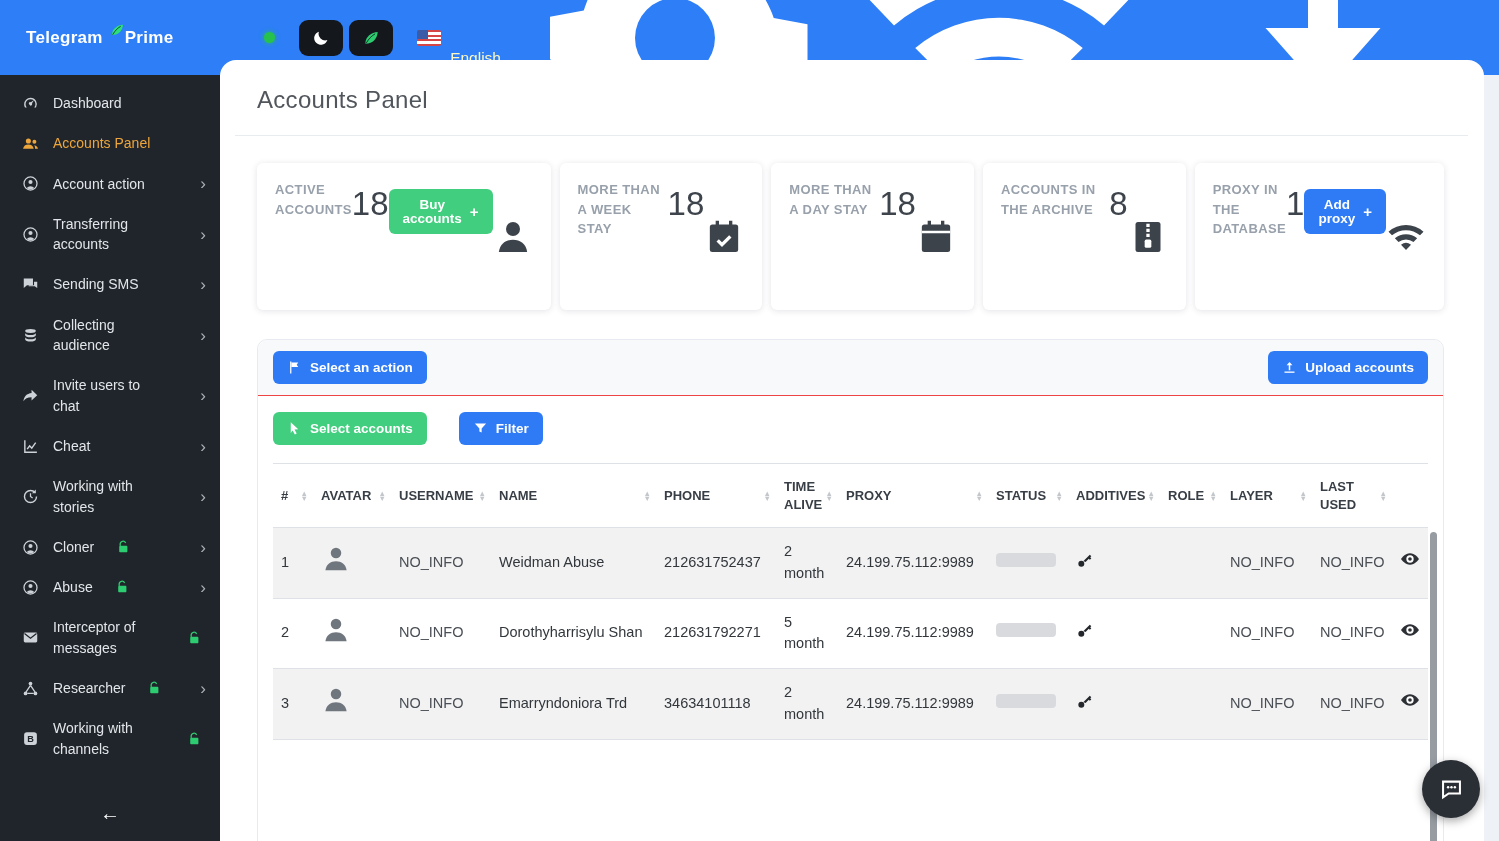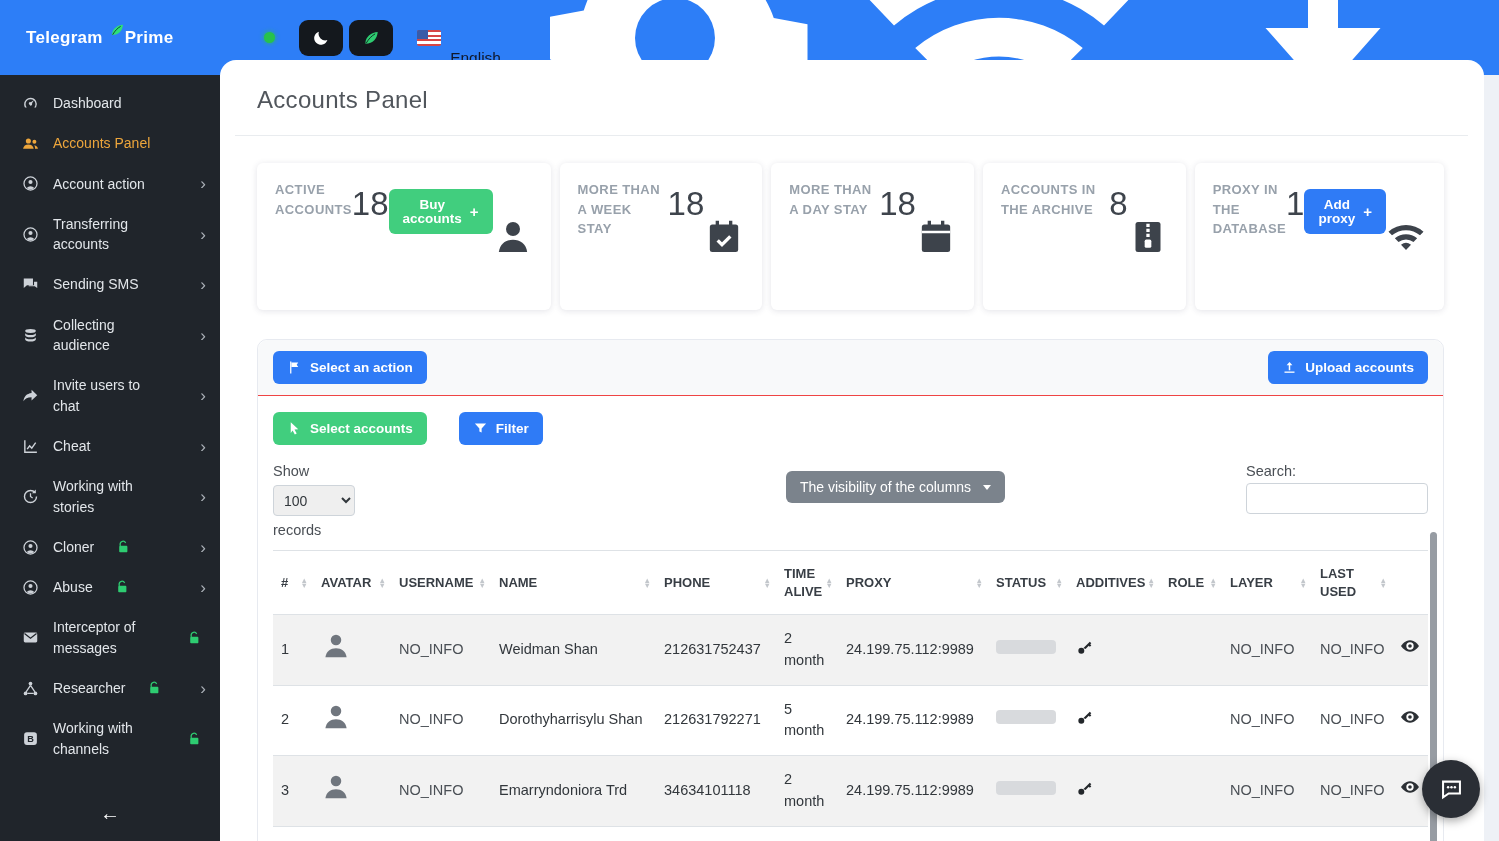--- a/index.html
+++ b/index.html
@@ -17,21 +17,21 @@
   .brand-leaf svg{width:100%;height:100%;}
   .top-right{margin-left:auto;display:flex;align-items:center;gap:24px;}
   .status-dot{width:11px;height:11px;border-radius:50%;background:#27c24c;box-shadow:0 0 5px rgba(39,194,76,.9);}
   .dark-btn-group{display:flex;gap:6px;}
   .dark-btn{width:44px;height:36px;border-radius:9px;background:#14181d;display:flex;align-items:center;justify-content:center;cursor:pointer;border:none;}
   .dark-btn .tb-ic{width:18px;height:18px;}
   .lang-group{display:flex;align-items:center;gap:9px;cursor:pointer;}
   .flag{width:24px;height:16px;border-radius:2px;position:relative;overflow:hidden;
         background:repeating-linear-gradient(180deg,#d64545 0 2.3px,#ffffff 2.3px 4.6px);}
   .flag::after{content:"";position:absolute;left:0;top:0;width:11px;height:9px;background:#3a5ba8;}
-  .lang-label{color:#0f172a;font-size:15.5px;margin-top:40px;}
+  .lang-label{color:#fef9c3;font-size:15.5px;margin-top:40px;}
   .tb-ic{width:21px;height:21px;color:#fff;}
   .tb-ic svg{width:100%;height:100%;}
   .top-icon-btn{background:none;border:none;cursor:pointer;}
 
   
   .sidebar{position:absolute;left:0;top:75px;bottom:0;width:220px;background:#20252b;z-index:2;padding-top:8px;}
   .side-item{display:flex;align-items:center;gap:14px;padding:10px 14px 10px 22px;cursor:pointer;color:#e2e6ea;font-size:14px;line-height:1.45;}
   .side-item .s-icon{width:17px;height:17px;color:#cdd2d8;flex-shrink:0;}
   .side-item .s-icon svg{width:100%;height:100%;}
   .side-item.active{color:#eda63c;}
@@ -451,39 +451,20 @@
         <button class="btn btn-blue">
           <span class="b-ic">
               <svg viewBox="0 0 24 24" fill="#fff">
                 <path d="M3 4h18l-7.2 8v6.5l-3.6-1.8V12z"></path>
               </svg>
             </span>
           <span>Filter</span>
         </button>
       </div>
 
-      <div class="controls-row2">
-        <div class="show-group">
-          <span>Show</span>
-          <select class="show-select">
-            <option>100</option>
-          </select>
-          <span>records</span>
-        </div>
-        <div class="vis-wrap">
-          <button class="btn btn-gray">
-            <span>The visibility of the columns</span>
-            <span class="caret"></span>
-          </button>
-        </div>
-        <div class="search-group">
-          <span>Search:</span>
-          <input class="search-input" type="text" value="" style="">
-        </div>
-      </div>
 
       <table>
         <colgroup>
           <col style="width:40px">
             <col style="width:78px">
             <col style="width:100px">
             <col>
           <col style="width:120px">
             <col style="width:62px">
             <col style="width:150px">
@@ -548,21 +529,21 @@
             </tr>
           </thead>
         <tbody>
             <tr class="odd">
               <td>1</td>
               <td><span class="avatar"><svg viewBox="0 0 24 24" fill="currentColor">
                     <circle cx="12" cy="7.2" r="4.2"></circle>
                     <path d="M3.5 21c.7-5 4.2-7.3 8.5-7.3s7.8 2.3 8.5 7.3z"></path>
                   </svg></span></td>
               <td class="cell-muted">NO_INFO</td>
-              <td>Weidman Shan</td>
+              <td>Weidman Abuse</td>
               <td>212631752437</td>
               <td>2 month</td>
               <td>24.199.75.112:9989</td>
               <td><span class="status-bar"></span></td>
               <td><span class="key"><svg viewBox="0 0 24 24" fill="currentColor">
                     <circle cx="7.5" cy="16.5" r="4.2"></circle>
                     <path d="M10.2 13.2l9.3-9.3 2.1 2.1-1.5 1.5 1.5 1.5-2.1 2.1-1.5-1.5-4.5 4.5a6 6 0 0 0-3.3-.9z"></path>
                   </svg></span></td>
               <td></td>
               <td class="cell-muted">NO_INFO</td>

